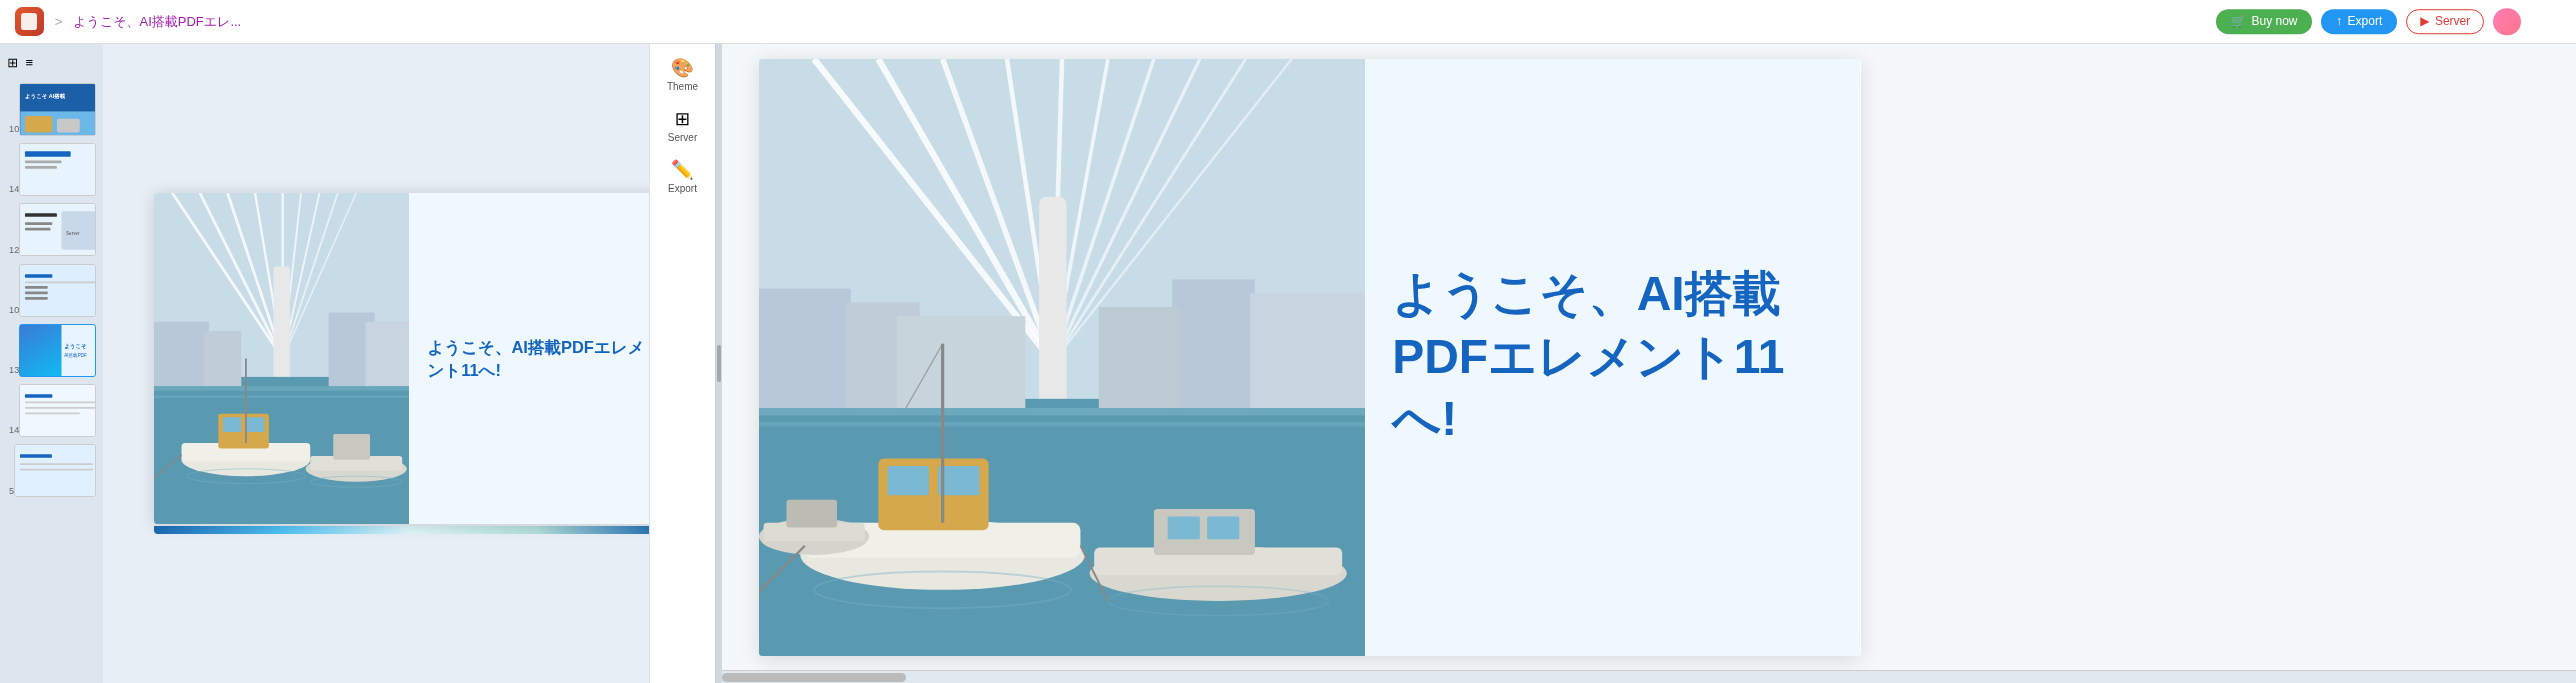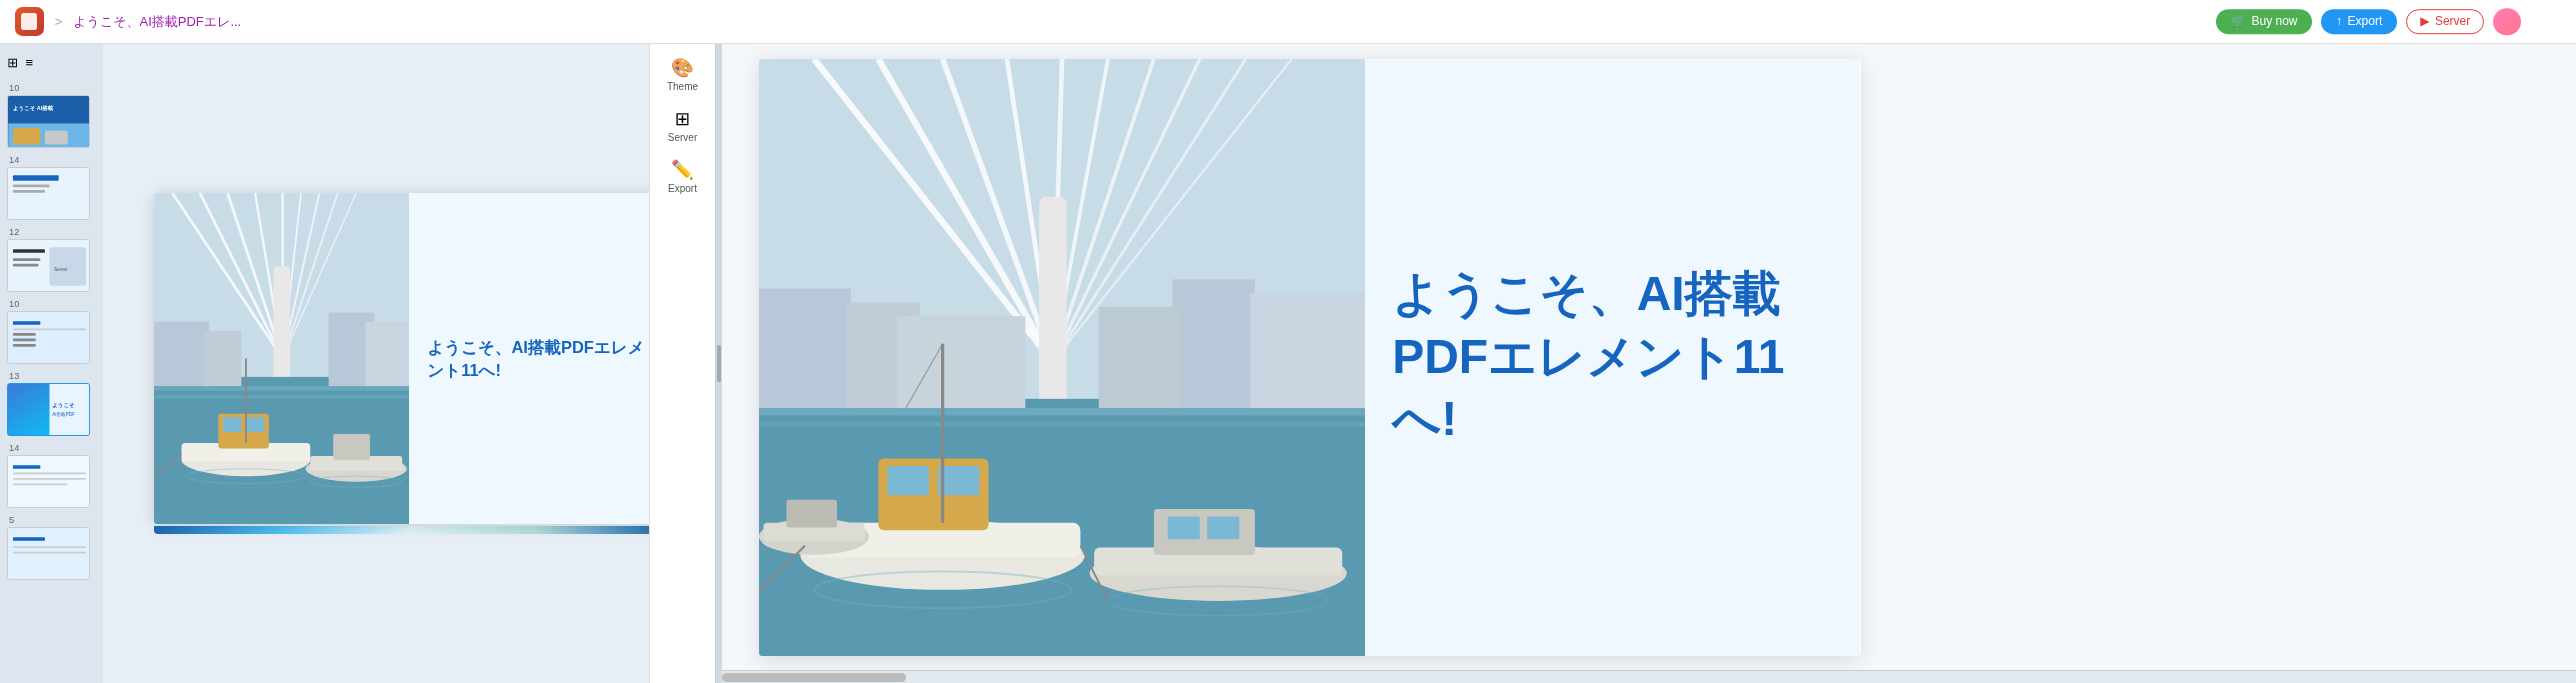--- a/index.html
+++ b/index.html
@@ -139,22 +139,22 @@
       gap: 3.7px;
     }
     .thumb-header {
       display: flex;
       align-items: center;
       gap: 7.3px;
       padding: 3.7px 1.8px 7.3px;
     }
     .thumb-item {
       display: flex;
-      flex-direction: column;
-      align-items: flex-start;
+      flex-direction: row;
+      align-items: flex-end;
       cursor: pointer;
       padding: 1.8px;
     }
     .thumb-number {
       font-size: 9.2px;
       color: #666;
       margin-bottom: 1.8px;
       padding-left: 1.8px;
     }
     .thumb-img {

